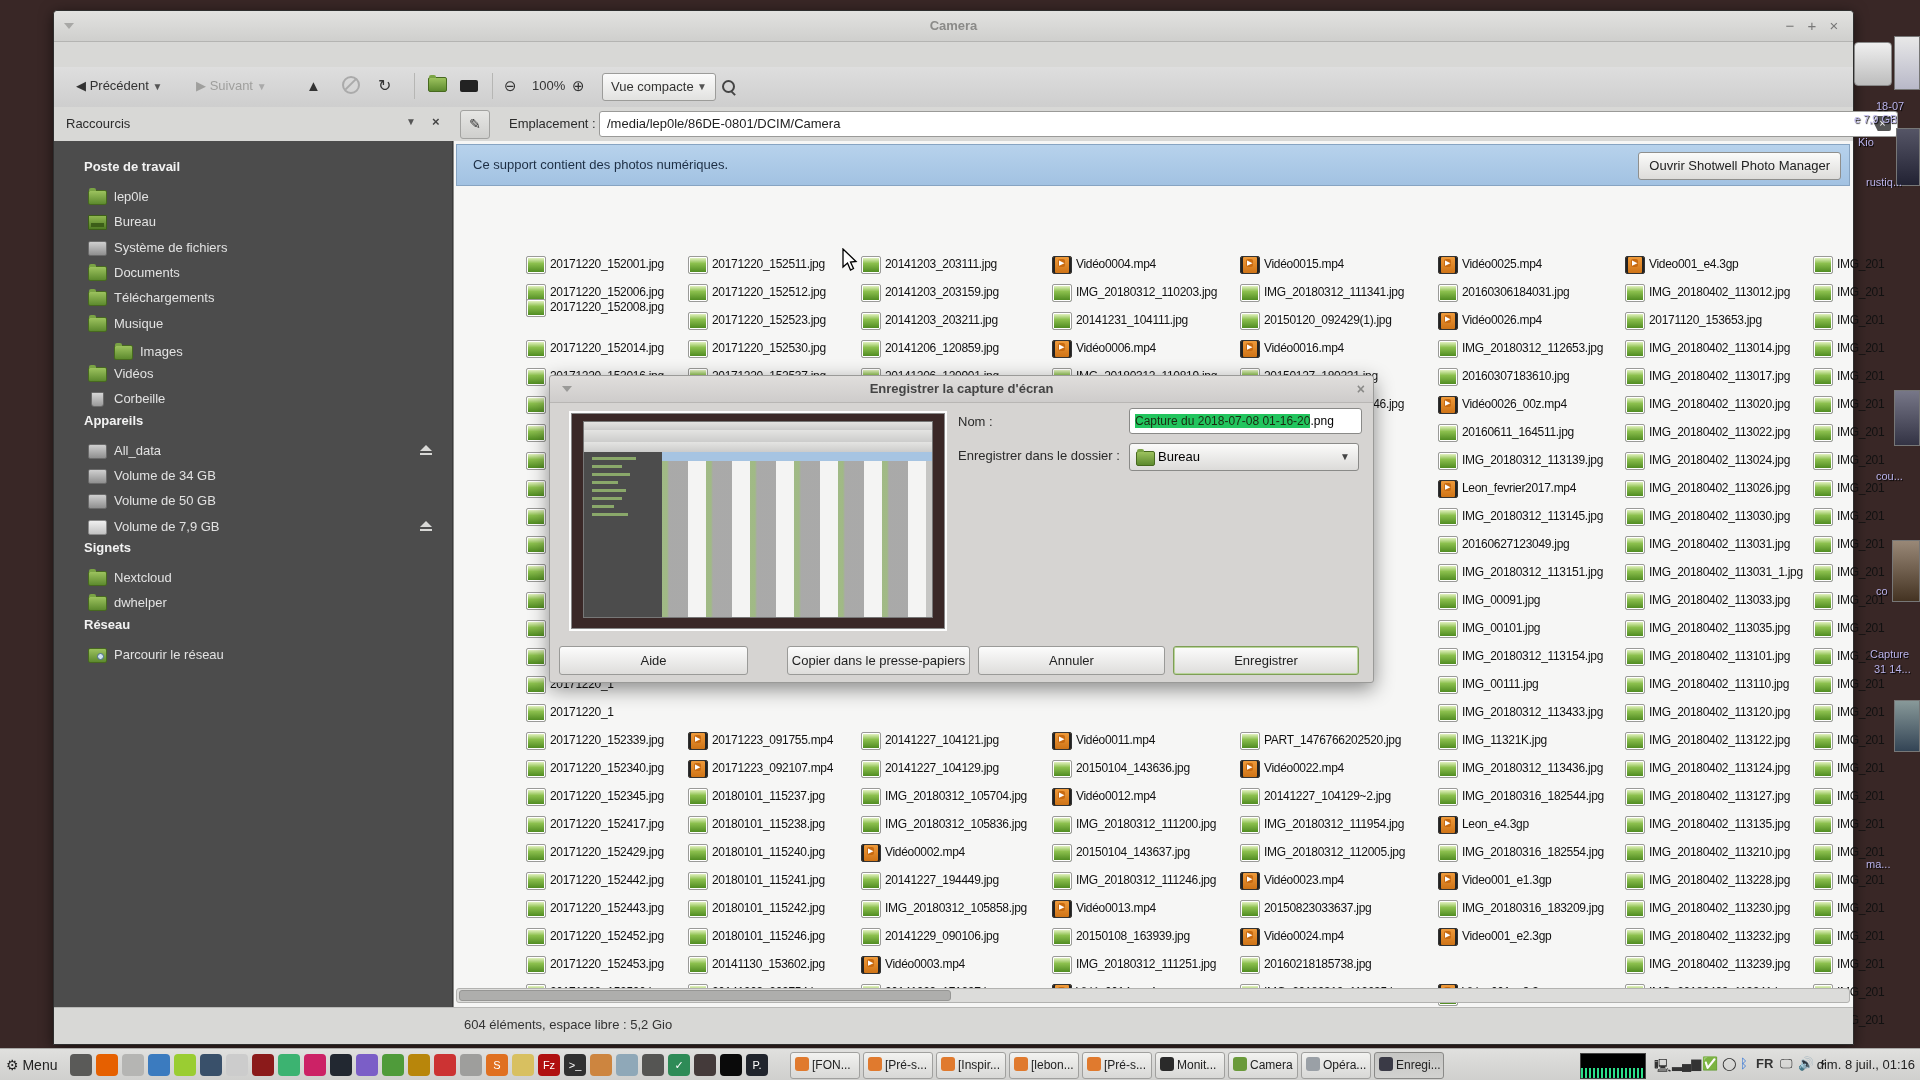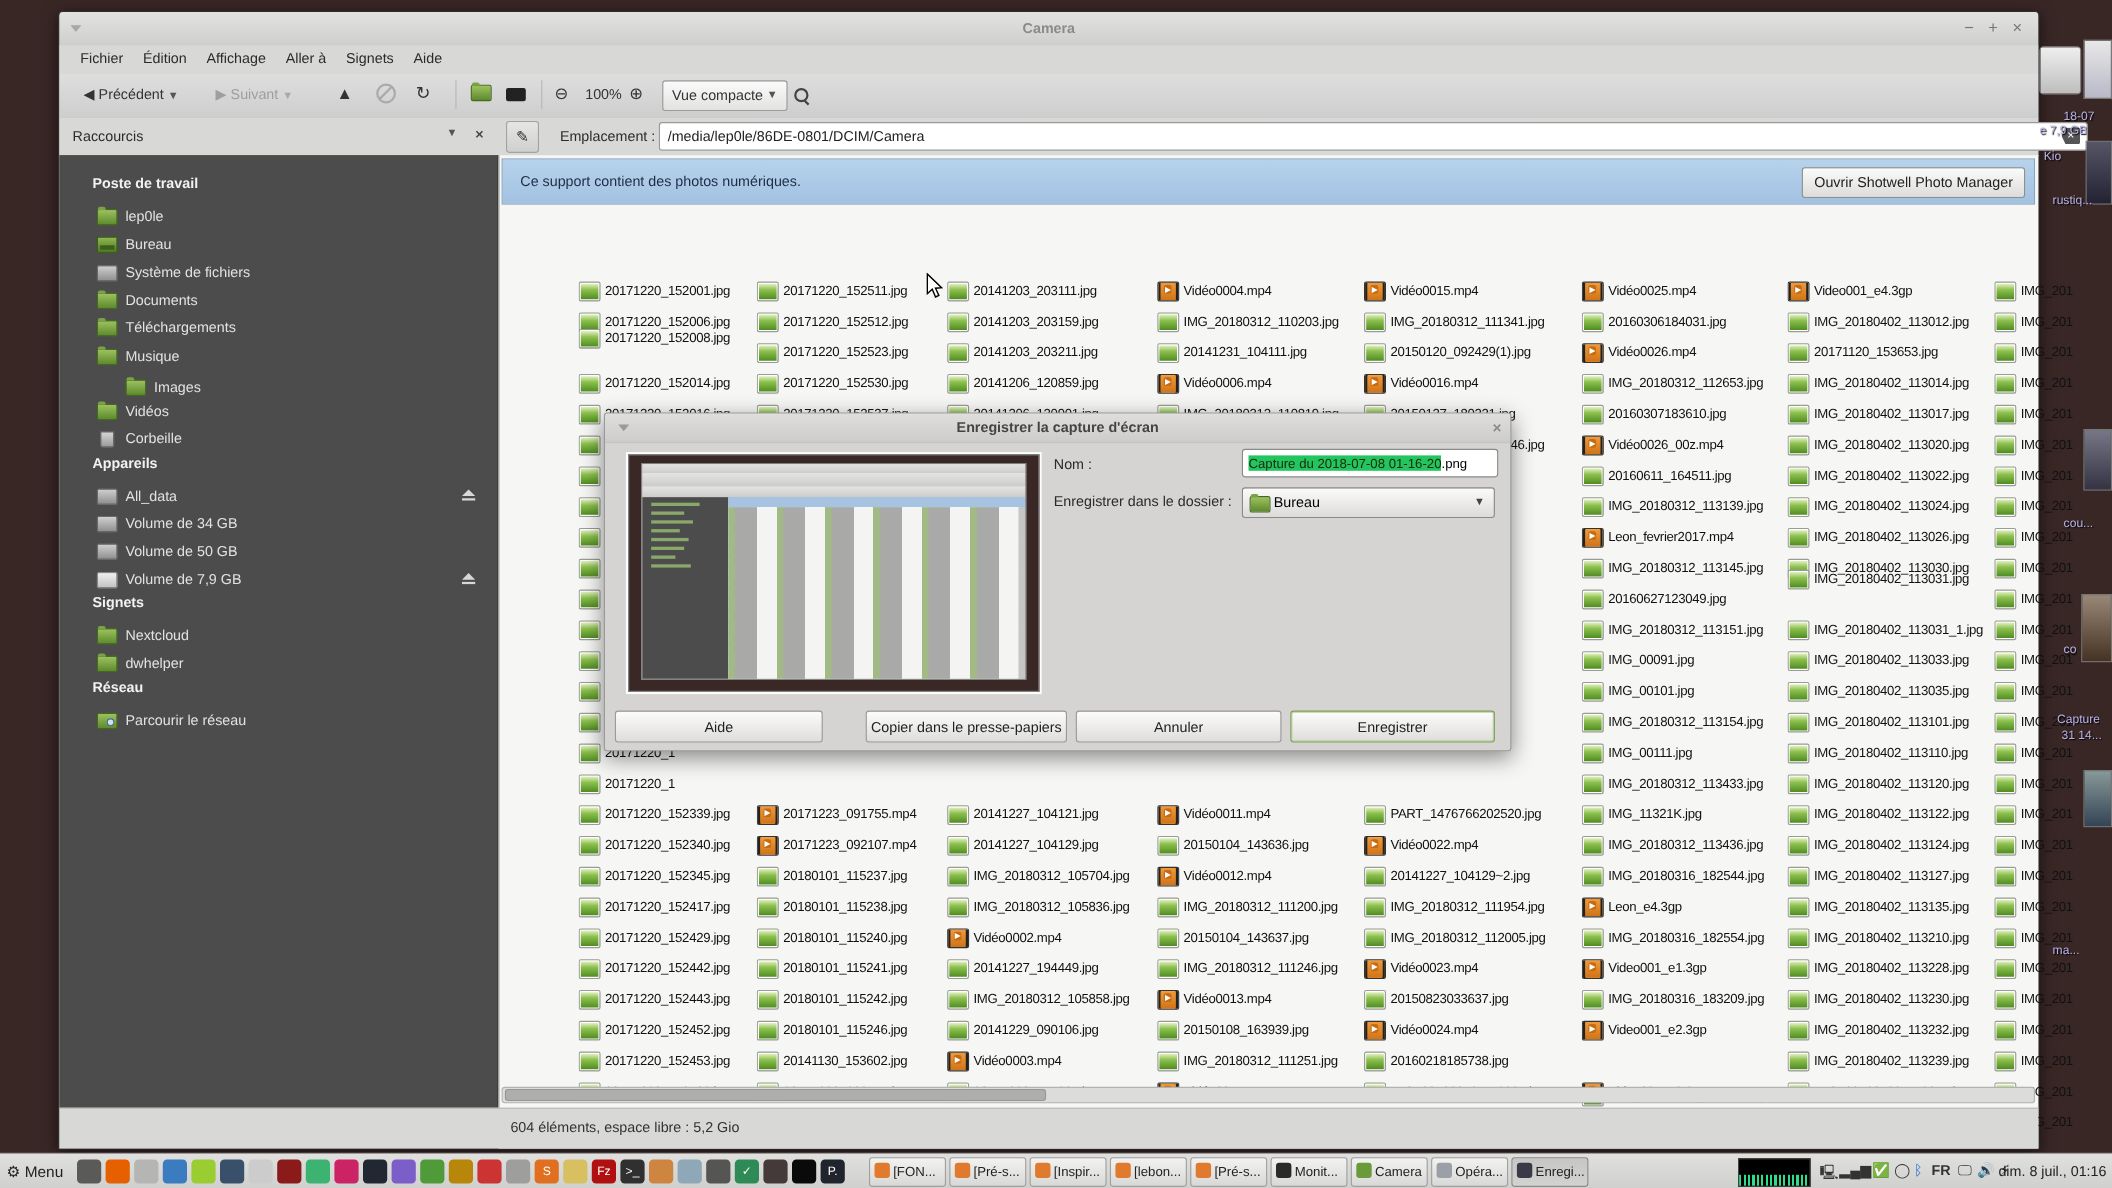--- a/index.html
+++ b/index.html
@@ -108,21 +108,20 @@
 <body>
 
 <div id="win">
   <div id="titlebar">
     <div class="abs" style="left:10px;top:12px;width:0;height:0;border-left:5px solid transparent;border-right:5px solid transparent;border-top:6px solid #a8a8a6;"></div>
     <div id="title-text">Camera</div>
     <div class="winctl" style="right:52px;">−</div>
     <div class="winctl" style="right:30px;">+</div>
     <div class="winctl" style="right:8px;">×</div>
   </div>
-  <div id="menubar" style="padding-left:10px;"><span class="menu-item">Fichier</span><span class="menu-item">Édition</span><span class="menu-item">Affichage</span><span class="menu-item">Aller à</span><span class="menu-item">Signets</span><span class="menu-item">Aide</span></div>
 
   <div id="toolbar">
     <div class="tb" style="left:22px;"><span style="color:#333;">◀</span> <span>Précédent</span> <span class="arr">▼</span></div>
     <div class="tb disabled" style="left:142px;"><span>▶</span> <span>Suivant</span> <span class="arr" style="color:#aaa;">▼</span></div>
     <div class="tb" style="left:252px;font-size:15px;">▲</div>
     <div class="tb disabled" style="left:288px;"><span style="display:inline-block;width:14px;height:14px;border:2px solid #aaa;border-radius:50%;position:relative;top:3px;"><span style="position:absolute;left:-1px;top:5px;width:16px;height:2px;background:#aaa;transform:rotate(-45deg);"></span></span></div>
     <div class="tb" style="left:324px;font-size:16px;">↻</div>
     <div class="tb-sep" style="left:360px;"></div>
     <div class="tb" style="left:374px;"><span class="ic ic-folder" style="position:relative;display:inline-block;top:2px;"></span></div>
     <div class="tb" style="left:406px;"><span style="display:inline-block;width:18px;height:12px;background:#222;border-radius:2px;position:relative;top:2px;"></span></div>
@@ -756,21 +755,21 @@
           <span class="fname">IMG_20180402_113024.jpg</span>
         </div>
         <div class="cell" style="left: 1171px; top: 290px; width: 178px;">
           <span class="fi fi-img"></span>
           <span class="fname">IMG_20180402_113026.jpg</span>
         </div>
         <div class="cell" style="left: 1171px; top: 318px; width: 178px;">
           <span class="fi fi-img"></span>
           <span class="fname">IMG_20180402_113030.jpg</span>
         </div>
-        <div class="cell" style="left: 1171px; top: 328px; width: 178px; padding-left: 38px;">
+        <div class="cell" style="left: 1171px; top: 346px; width: 178px; padding-left: 38px;">
           <span class="fi fi-img"></span>
           <span class="fname">IMG_20180402_113031.jpg</span>
         </div>
         <div class="cell" style="left: 1171px; top: 374px; width: 178px;">
           <span class="fi fi-img"></span>
           <span class="fname">IMG_20180402_113031_1.jpg</span>
         </div>
         <div class="cell" style="left: 1171px; top: 402px; width: 178px;">
           <span class="fi fi-img"></span>
           <span class="fname">IMG_20180402_113033.jpg</span>

